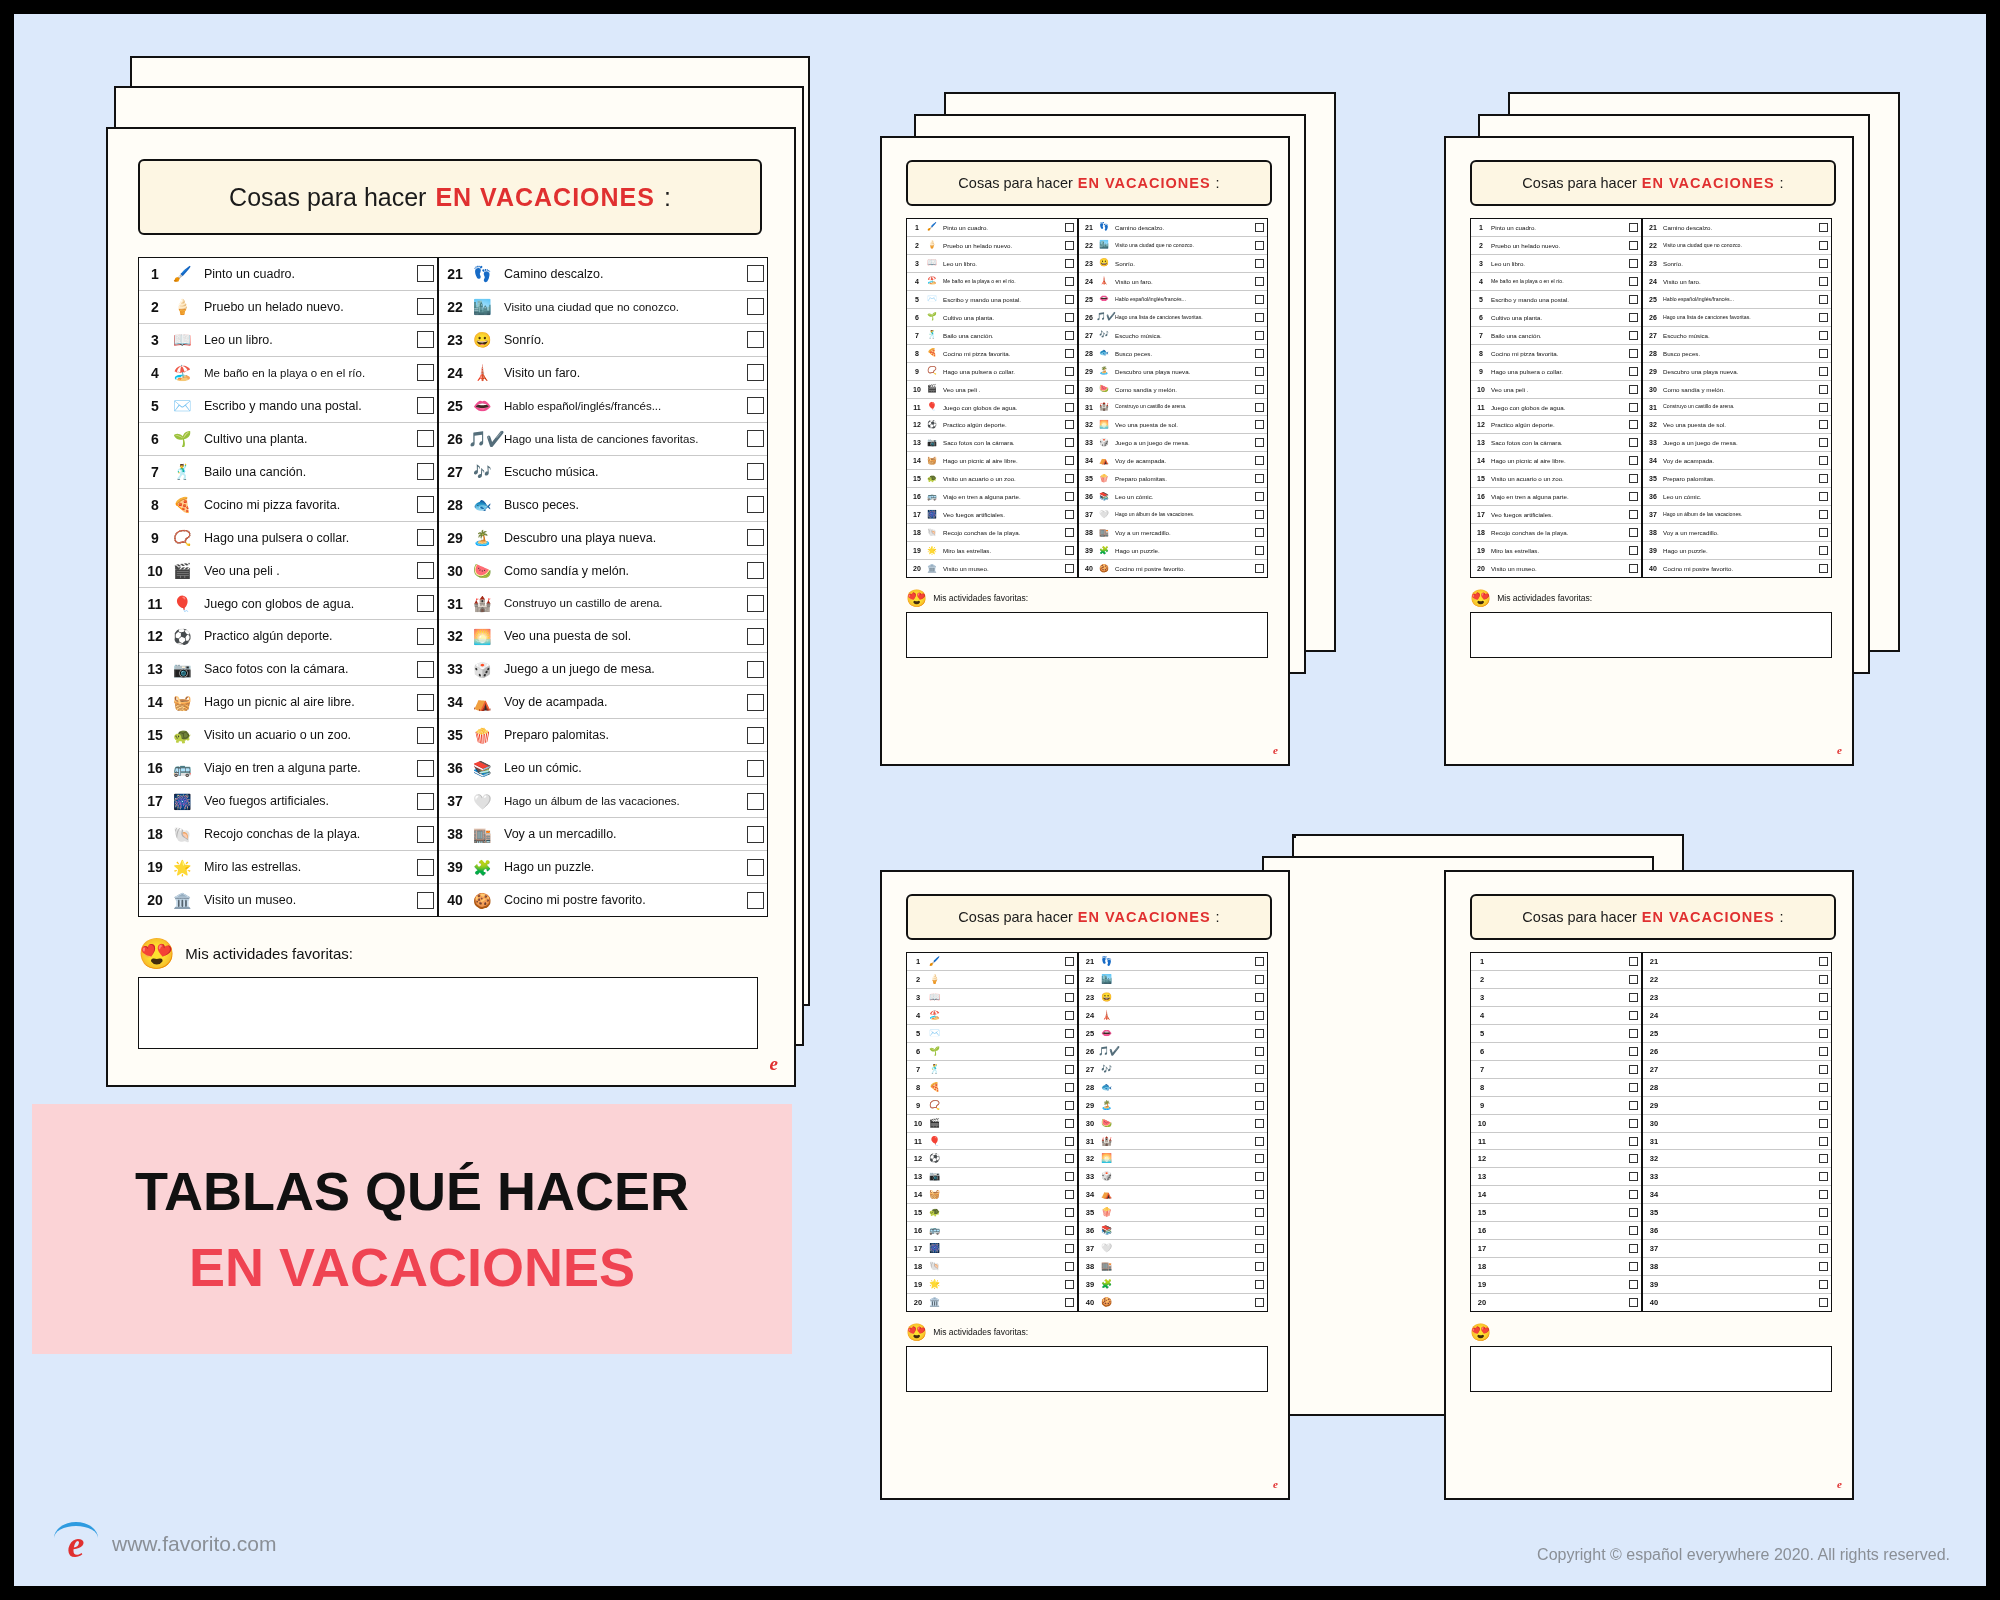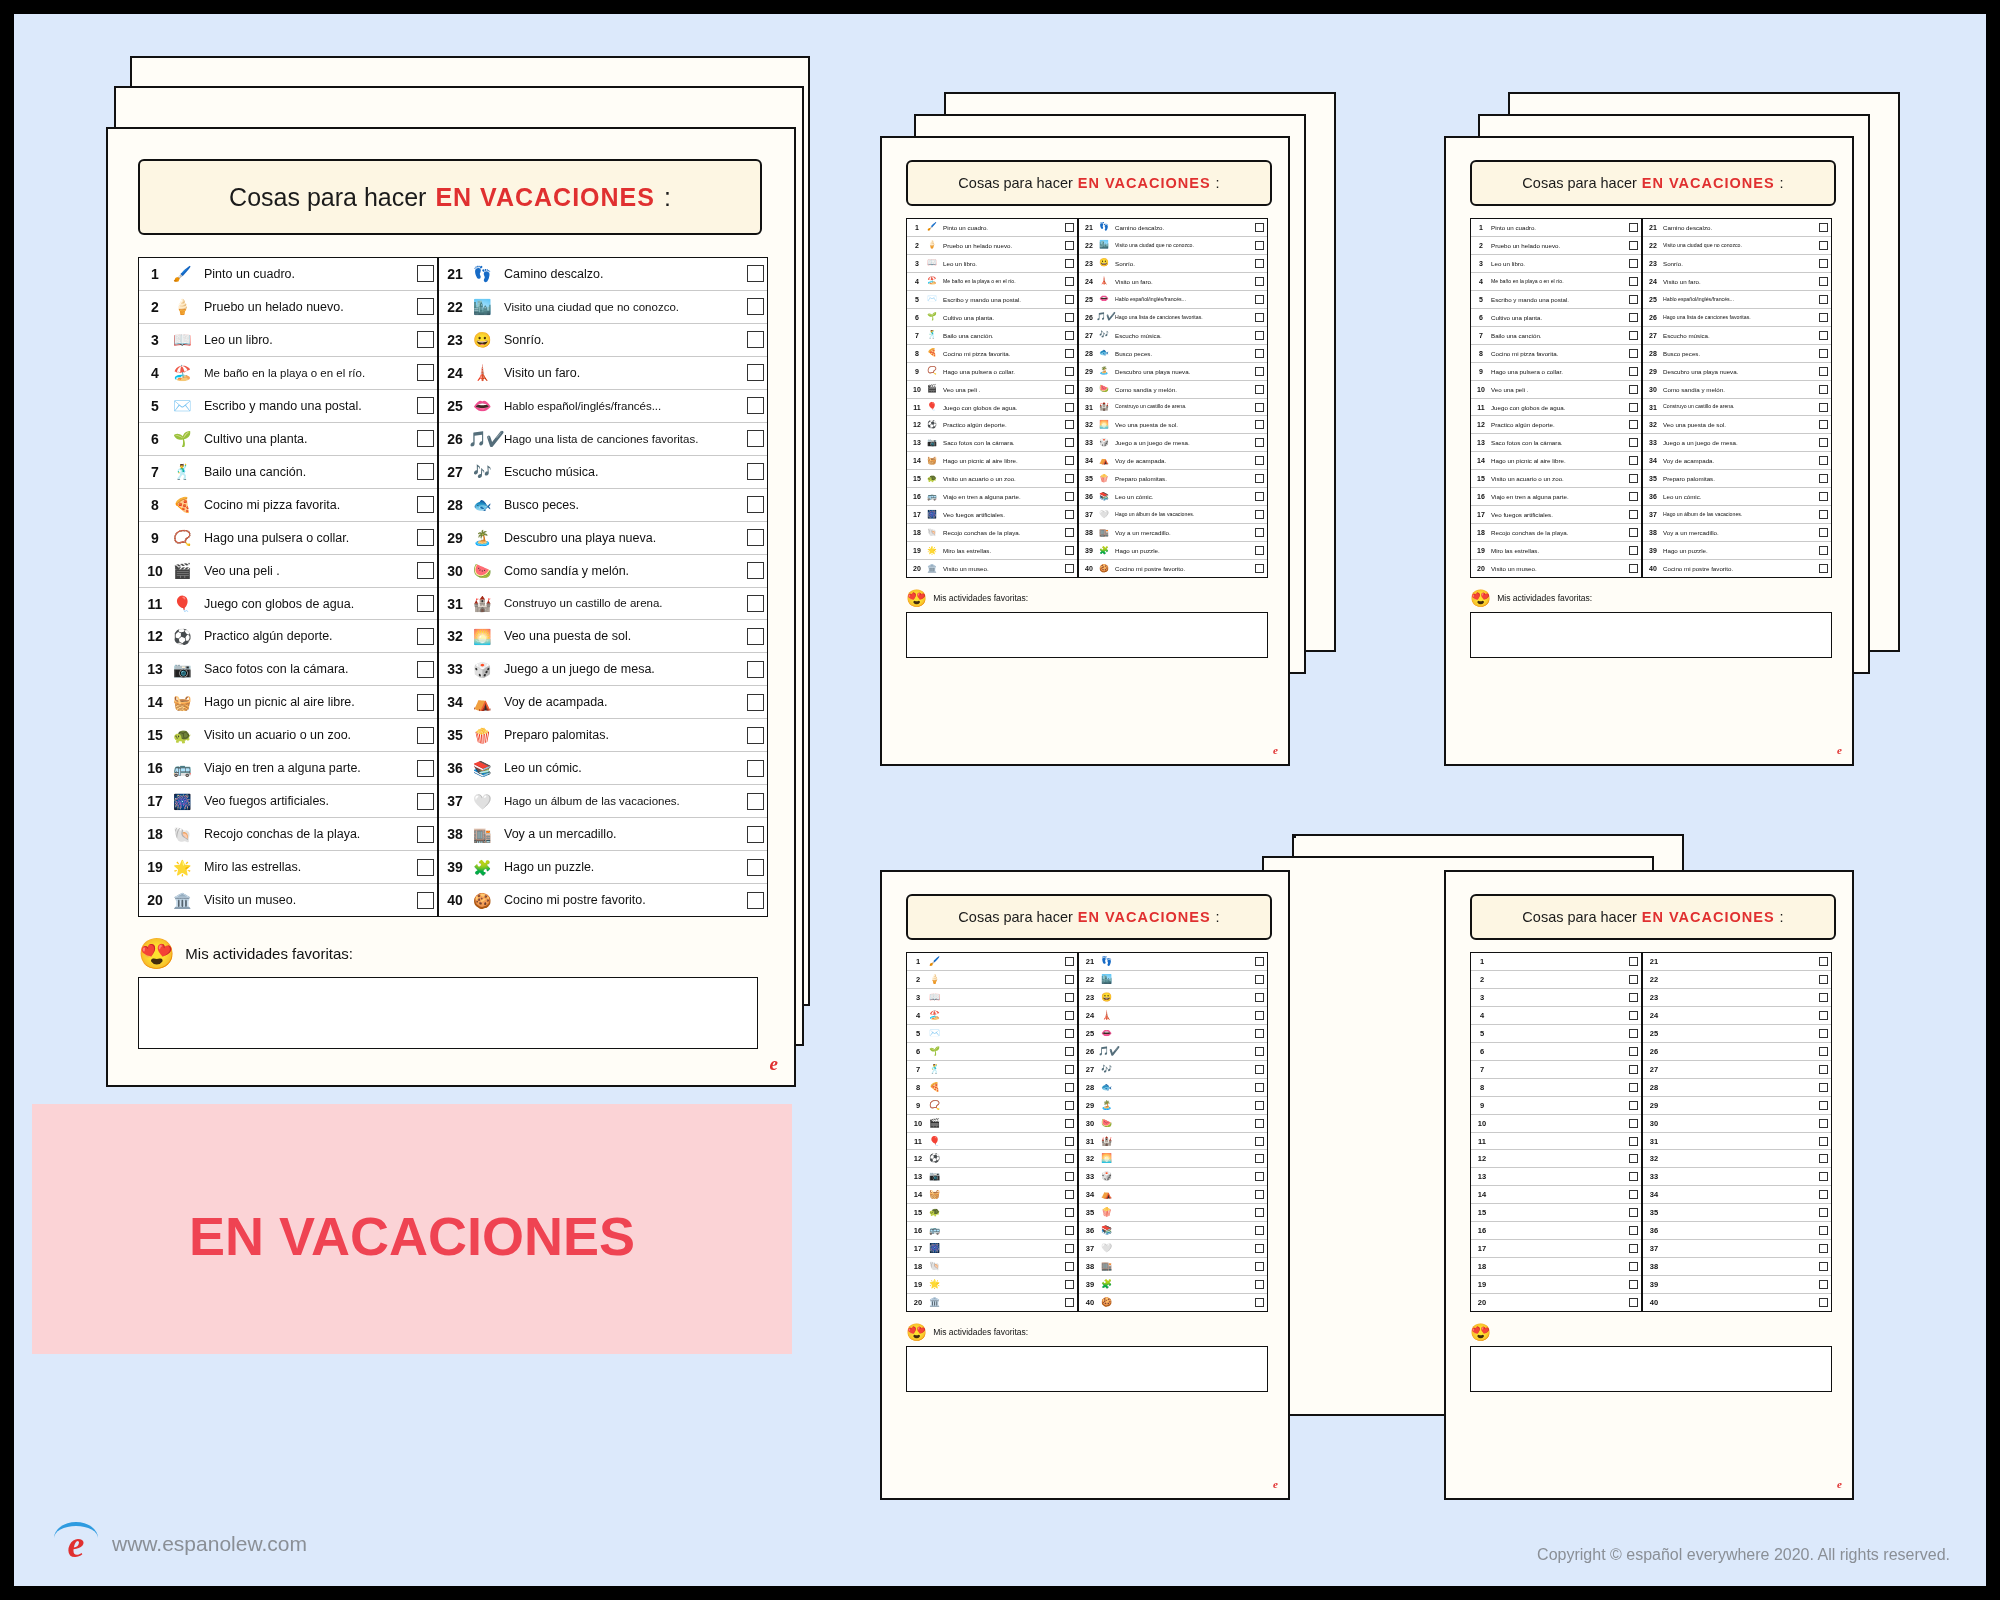--- a/index.html
+++ b/index.html
@@ -1352,24 +1352,25 @@
       </div>
       <div class="fav" style="left: 24px; top: 452px; gap: 6px;">
         <span class="fav-emoji" style="font-size: 17px;">😍</span>
         <span class="fav-label" style="font-size: 8.5px; line-height: 17px;"></span>
       </div>
       <div class="fav-box" style="left: 24px; top: 474px; width: 362px; height: 46px;"></div>
       <div class="logo-e" style="right: 10px; bottom: 8px; font-size: 11px;">e</div>
     </div>
 
   <div class="banner">
+    <div class="banner-l1">TABLAS QUÉ HACER</div>
     <div class="banner-l2">EN VACACIONES</div>
   </div>
 
   <div class="footer-left">
     <div class="footer-logo">
       <div class="swoosh"></div>
       <div class="e">e</div>
     </div>
-    <div class="footer-url">www.espanolew.com</div>
+    <div class="footer-url">www.favorito.com</div>
   </div>
   <div class="footer-right">Copyright © español everywhere 2020. All rights reserved.</div>
 </div>
 
 </body></html>

